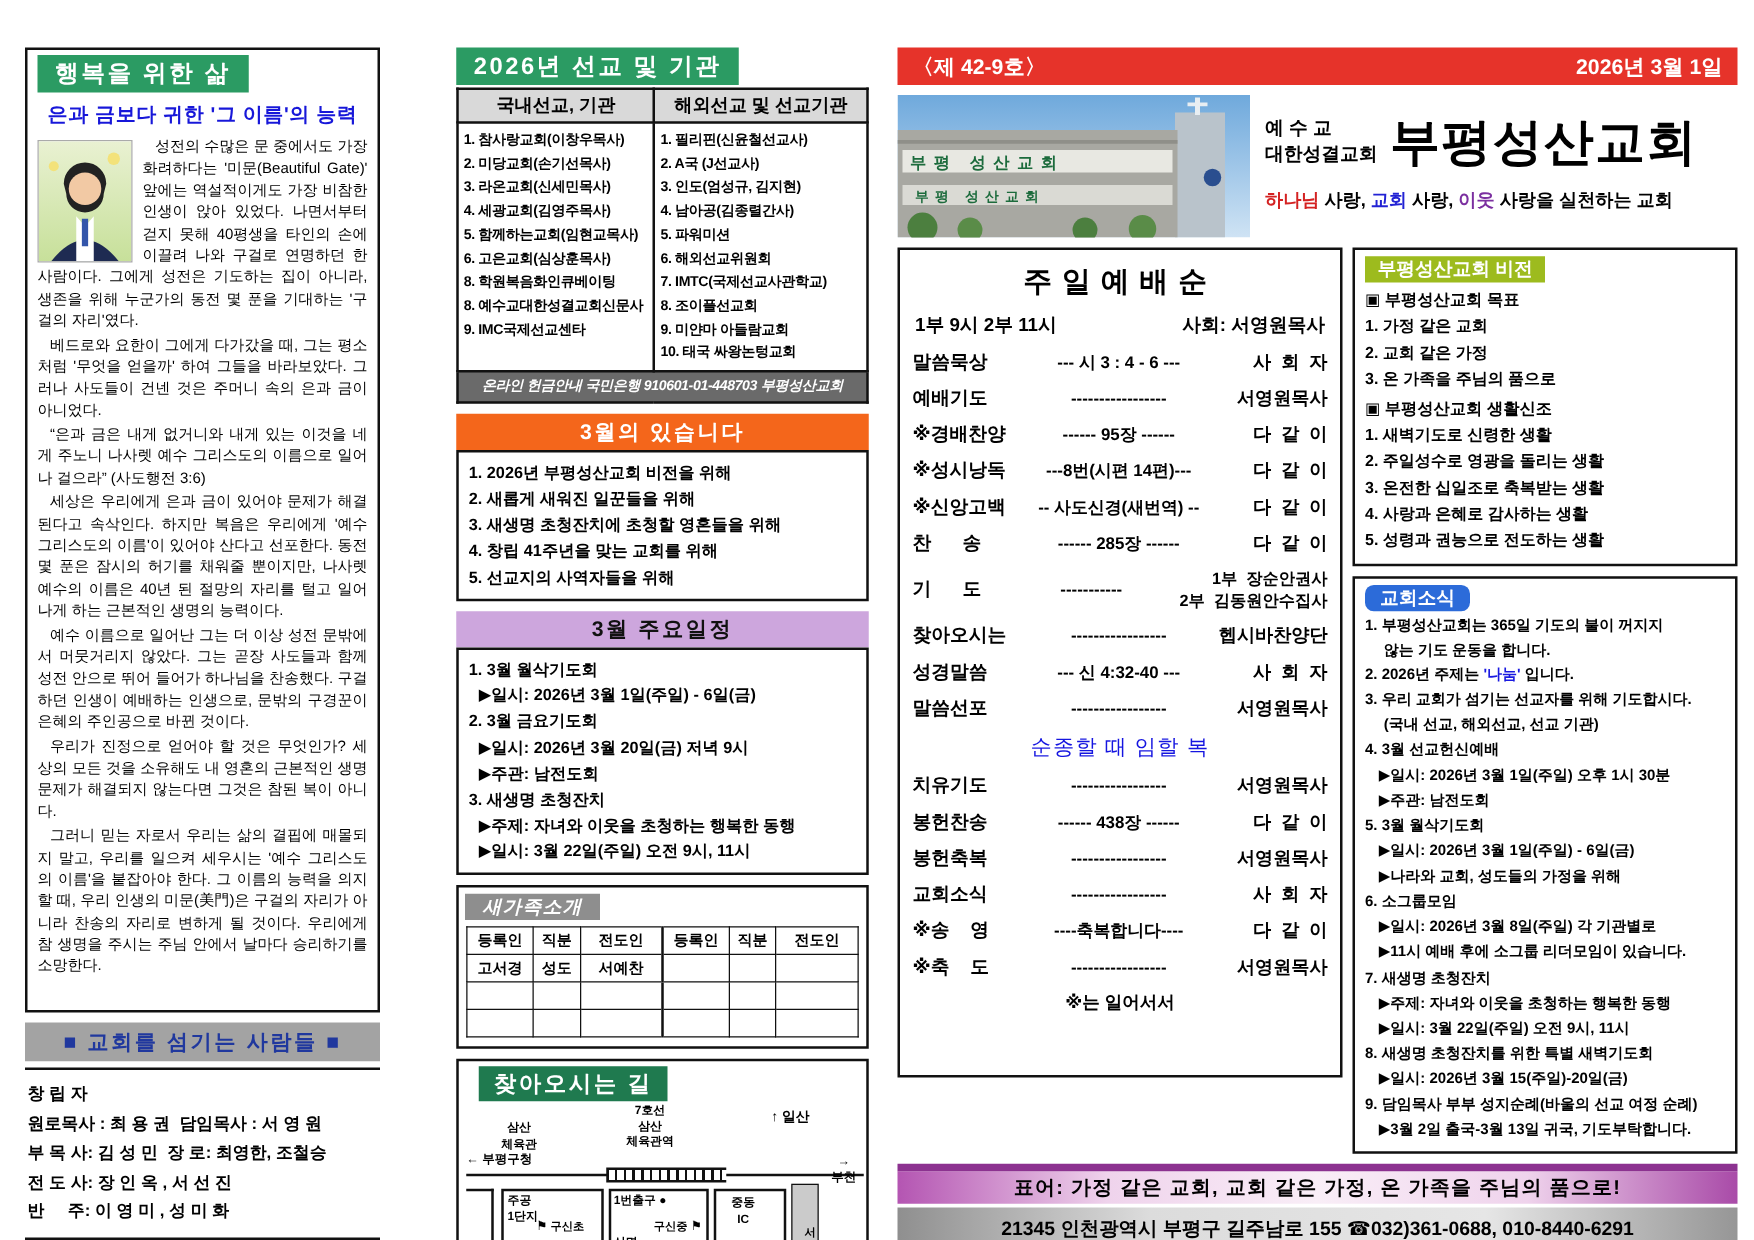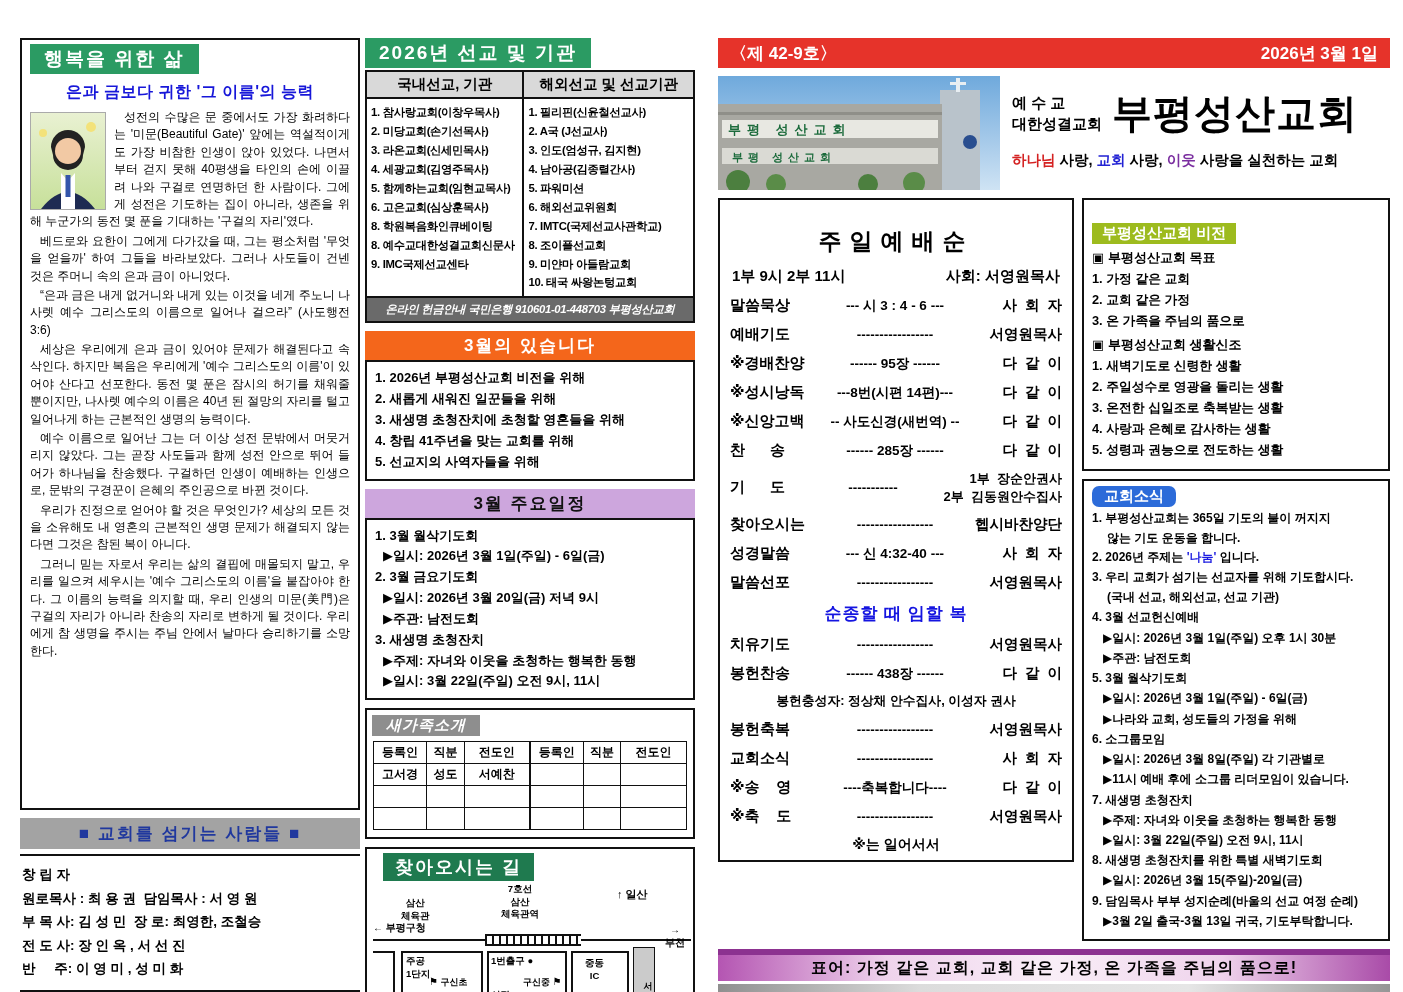--- a/index.html
+++ b/index.html
@@ -4,21 +4,21 @@
 <style>
   html,body{margin:0;padding:0;}
   body{
     width:1403px;height:992px;position:relative;background:#fff;color:#000;
     font-family:"Liberation Sans","DejaVu Sans",sans-serif;overflow:hidden;
   }
   
   .box{border:2px solid #111;background:#fff;}
   .li{margin:2px 0;}
   
-  .colA{position:absolute;left:20px;top:38px;width:340px;}
+  .colA{position:absolute;left:20px;top:38px;width:284px;}
   .art-box{border:2px solid #111;height:772px;overflow:hidden;padding:4px 8px 6px;box-sizing:border-box;}
   .hdr-green{display:inline-block;background:#2B9B63;color:#fff;font-weight:bold;font-size:19px;padding:2px 14px;letter-spacing:2px;}
   .art-title{color:#1717D9;font-weight:bold;font-size:16px;text-align:center;margin:8px 0 6px;letter-spacing:0.5px;}
   .art-body{font-size:12px;line-height:1.45;text-align:justify;font-weight:500;}
   .art-body .li{text-indent:10px;margin-bottom:2px;}
   .pastor{float:left;width:74px;height:96px;margin:3px 8px 2px 0;border:1px solid #aaa;}
   .servants-banner{margin-top:8px;background:#a3a3a3;color:#20389E;font-weight:bold;font-size:17px;text-align:center;padding:4px 0;letter-spacing:2px;}
   .servants{margin-top:5px;border-top:2px solid #111;border-bottom:2px solid #111;padding:6px 2px 8px;font-weight:bold;font-size:13.5px;line-height:1.6;}
   .servants .li{white-space:pre;margin:2px 0;}
   
@@ -53,33 +53,33 @@
   .masthead{display:flex;gap:12px;margin-top:8px;height:116px;}
   .church-photo{width:282px;height:114px;flex:none;}
   .mh-right{flex:1;padding-top:10px;}
   .denom-row{display:flex;align-items:center;gap:10px;}
   .denom-small{font-size:15px;font-weight:bold;line-height:1.35;white-space:pre-line;}
   .church-name{font-size:40px;font-weight:900;letter-spacing:1px;}
   .slogan{margin-top:10px;font-size:14.5px;font-weight:bold;}
   .red{color:#D42222}.blue{color:#2222D4}.purple{color:#7B2FA0}
   .mainR{display:flex;gap:8px;margin-top:6px;align-items:flex-start;}
   .worship{width:356px;box-sizing:border-box;border:2px solid #111;padding:8px 10px 10px;height:664px;}
-  .w-title{text-align:center;font-size:23px;font-weight:900;letter-spacing:8px;margin:18px 0 10px;}
+  .w-title{text-align:center;font-size:23px;font-weight:900;letter-spacing:8px;margin:2px 0 10px;}
   .w-time{display:flex;justify-content:space-between;font-size:15px;font-weight:bold;margin:0 2px 4px;}
   .w-row{display:flex;align-items:center;font-weight:bold;margin:10px 0;}
   .w-label{width:94px;white-space:pre;font-size:15px;flex:none;}
   .w-mid{flex:1;text-align:center;font-size:13.5px;white-space:pre;overflow:hidden;}
   .w-right{width:96px;text-align:right;font-size:14.5px;white-space:pre;flex:none;}
   .w-right2{width:140px;text-align:right;font-size:13px;line-height:1.35;flex:none;}
   .w-right2 span{display:block;white-space:pre;}
-  .sermon{text-align:center;color:#1515E0;font-size:17px;font-weight:700;margin:10px 0;letter-spacing:1px;}
+  .sermon{text-align:center;color:#1515E0;font-size:17px;font-weight:400;margin:10px 0;letter-spacing:1px;}
   .w-note{text-align:center;font-size:12.8px;font-weight:bold;margin:4px 0;}
   .w-stand{text-align:center;font-size:14px;font-weight:bold;margin-top:10px;}
   .rcolR{flex:1;}
-  .vision{border:2px solid #111;padding:23px 8px 7px;}
+  .vision{border:2px solid #111;padding:5px 8px 7px;}
   .hdr-lime{display:inline-block;background:#9DBB1E;color:#fff;font-weight:bold;font-size:15px;padding:1px 10px;}
   .vsec{font-size:13px;font-weight:900;margin-top:5px;}
   .vlist{font-size:12.8px;font-weight:bold;line-height:1.5;margin-top:2px;}
   .news{border:2px solid #111;padding:5px 8px 7px;margin-top:8px;}
   .hdr-blue{display:inline-block;background:#2C6BD9;color:#fff;font-weight:bold;font-size:15px;padding:1px 12px;border-radius:7px;}
   .nlist{font-size:12px;font-weight:bold;line-height:1.52;margin-top:2px;}
   .nlist .li{margin:2px 0;}
   .nlist .sub{padding-left:11px;}
   .nlist .cont{padding-left:15px;}
   .theme-line{font-size:12px;font-weight:bold;margin:2px 0;}
@@ -387,21 +387,20 @@
       <div class="w-row">
           <span class="w-label">치유기도</span>
           <span class="w-mid">-----------------</span>
           <span class="w-right">서영원목사</span>
         </div>
       <div class="w-row">
           <span class="w-label">봉헌찬송</span>
           <span class="w-mid">------ 438장 ------</span>
           <span class="w-right">다  같  이</span>
         </div>
-      <div class="w-note">봉헌충성자: 정상채 안수집사, 이성자 권사</div>
       <div class="w-row">
           <span class="w-label">봉헌축복</span>
           <span class="w-mid">-----------------</span>
           <span class="w-right">서영원목사</span>
         </div>
       <div class="w-row">
           <span class="w-label">교회소식</span>
           <span class="w-mid">-----------------</span>
           <span class="w-right">사  회  자</span>
         </div>

